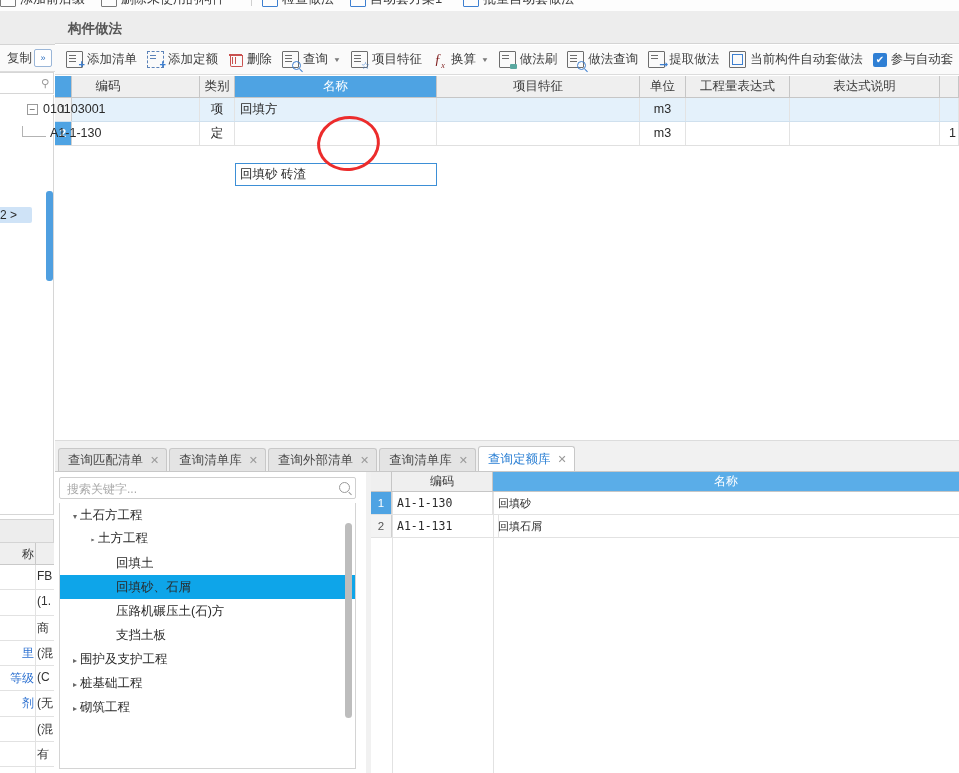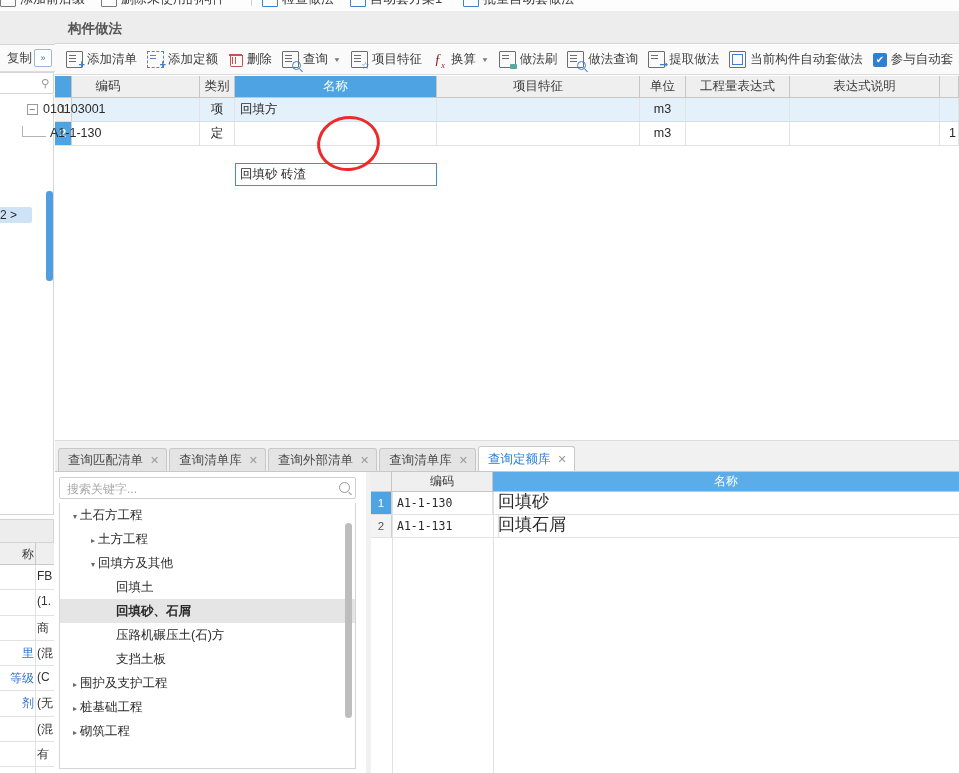--- a/index.html
+++ b/index.html
@@ -252,21 +252,21 @@
   }
   .tree {
     position:absolute; left:4px; top:31px; width:297px; height:266px;
     border:1px solid #d4d4d4; border-top:none; box-sizing:border-box;
     overflow:hidden; background:#fff;
   }
   .tnode {
     position:relative; height:24px; line-height:24px; font-size:12.5px; color:#2a2a2a;
     white-space:nowrap; box-sizing:border-box;
   }
-  .tnode.sel { background:#e5e5e5;font-weight:bold; }
+  .tnode.sel { background:#0ea5e9; }
   .tarr { display:inline-block; width:10px; font-size:8px; color:#666; text-align:center; }
   .tarr.none { visibility:hidden; }
   .tree-scroll {
     position:absolute; right:3px; top:20px; width:7px; height:195px;
     background:#bdbdbd; border-radius:4px;
   }
   .pane-split { position:absolute; left:311px; top:0; width:5px; height:301px; background:#f1f1f1; }
 
   
   .res { position:absolute; left:316px; top:0; width:588px; height:301px; background:#fff; }
@@ -276,23 +276,23 @@
     font-size:12px; color:#3a3a3a; border-right:1px solid #c6c6c6; box-sizing:border-box;
   }
   .rh.sel { background:#5aade8; color:#fff; border-right:none;}
   .res-row { position:relative; height:23px; border-bottom:1px solid #e2e2e2; box-sizing:border-box;}
   .rrn {
     position:absolute; left:0; top:0; width:21px; height:22px; line-height:22px; text-align:center;
     font-size:11.5px; color:#555; background:#f3f3f3; border-right:1px solid #cfcfcf; box-sizing:border-box;
   }
   .rrn.active { background:#4ea3e3; color:#fff; }
   .rc {
-    position:absolute; top:0; height:22px; line-height:22px; font-size:17px;
+    position:absolute; top:0; height:22px; line-height:22px; font-size:11px;
     color:#2a2a2a; padding-left:5px; box-sizing:border-box; border-right:1px solid #e2e2e2;
-    white-space:nowrap; overflow:hidden;font-family:Liberation Mono, monospace;
+    white-space:nowrap; overflow:hidden;
   }
   .rc.mono { font-family:"DejaVu Sans Mono","Liberation Mono", monospace; font-size:11.5px; }
   .res-vline { position:absolute; left:21px; top:20px; width:1px; height:281px; background:#e2e2e2;}
   .res-vline2 { position:absolute; left:122px; top:20px; width:1px; height:281px; background:#e2e2e2;}
 </style>
 </head>
 <body>
 
 <div id="app">
 
@@ -534,22 +534,21 @@
 
     <div class="bottom">
       <div class="tree-pane">
         <div class="searchbox">
           <input type="text" placeholder="搜索关键字..." style="">
           <span class="mg"></span>
         </div>
         <div class="tree">
           <div id="tree-nodes">
               <div class="tnode" style="padding-left: 10px;"><span class="tarr">▾</span><span>土石方工程</span></div>
-              <div class="tnode" style="padding-left: 28px;"><span class="tarr">▸</span><span>土方工程</span></div>
-              <div class="tnode" style="padding-left: 28px;"><span class="tarr">▾</span><span>回填方及其他</span></div>
+              <div class="tnode" style="padding-left: 28px; font-family: Liberation Mono, monospace;"><span class="tarr">▸</span><span>土方工程</span></div>
               <div class="tnode" style="padding-left: 46px;"><span class="tarr none">▸</span><span>回填土</span></div>
               <div class="tnode sel" style="padding-left: 46px;"><span class="tarr none">▸</span><span>回填砂、石屑</span></div>
               <div class="tnode" style="padding-left: 46px;"><span class="tarr none">▸</span><span>压路机碾压土(石)方</span></div>
               <div class="tnode" style="padding-left: 46px;"><span class="tarr none">▸</span><span>支挡土板</span></div>
               <div class="tnode" style="padding-left: 10px;"><span class="tarr">▸</span><span>围护及支护工程</span></div>
               <div class="tnode" style="padding-left: 10px;"><span class="tarr">▸</span><span>桩基础工程</span></div>
               <div class="tnode" style="padding-left: 10px;"><span class="tarr">▸</span><span>砌筑工程</span></div>
             </div>
           <div class="tree-scroll"></div>
         </div>

